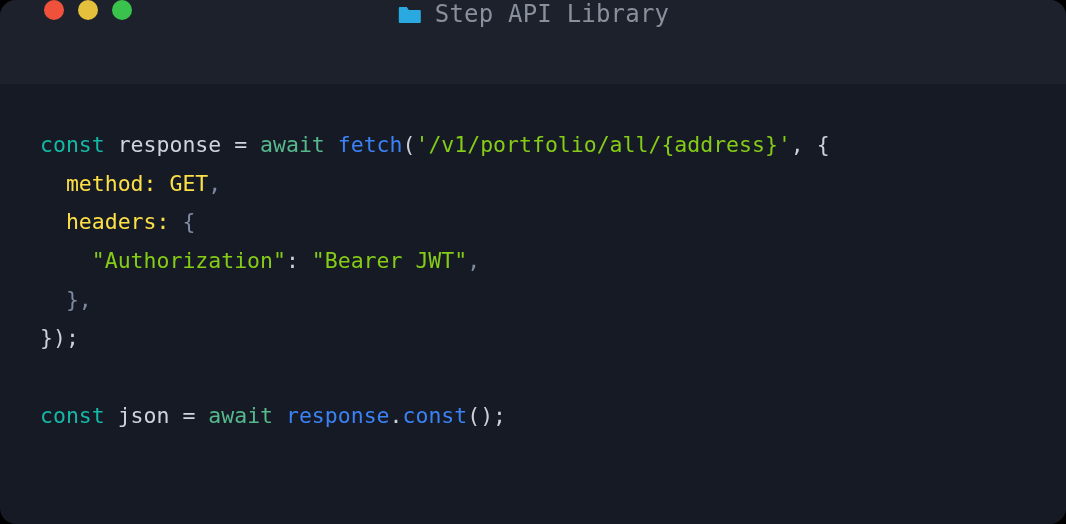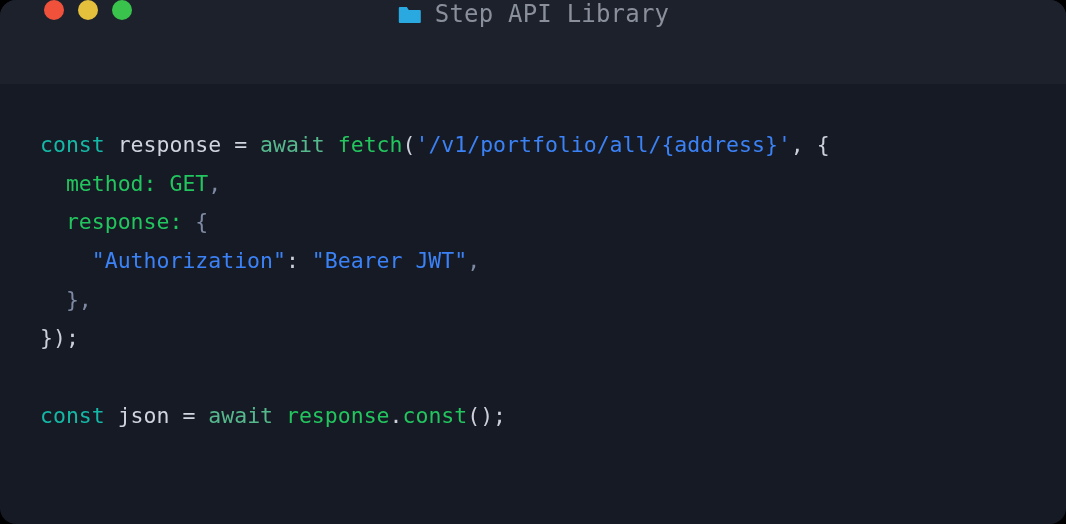--- a/index.html
+++ b/index.html
@@ -63,23 +63,23 @@
       padding: 42px 40px 0 40px;
       font-size: 21.5px;
       line-height: 1.8;
       color: #cbd0db;
       white-space: pre;
     }
     .tok-kw { color: #14b8a6; }
     .tok-var { color: #cfd4df; }
     .tok-op { color: #cfd4df; }
     .tok-await { color: #56b88d; }
-    .tok-fn { color: #22c55e; }
-    .tok-str { color: #3b82f6; }
-    .tok-prop { color: #22c55e; }
+    .tok-fn { color: #3b82f6; }
+    .tok-str { color: #84cc16; }
+    .tok-prop { color: #fde047; }
     .tok-punc { color: #cbd0db; }
     .tok-punc-dim { color: #7e8aa3; }
   </style>
 </head>
 <body>
 
 <div class="window">
   <div class="titlebar">
     <div class="traffic-lights">
       <span class="dot red"></span>
@@ -91,19 +91,19 @@
         <svg viewBox="0 0 24 20" width="26" height="20">
           <path d="M2 3 h7 l2 3 h11 a1 1 0 0 1 1 1 v11 a1 1 0 0 1 -1 1 H2 a1 1 0 0 1 -1 -1 V4 a1 1 0 0 1 1 -1 z" fill="#2aa9e0"></path>
         </svg>
       </span>
       <span class="title-text">Step API Library</span>
     </div>
   </div>
 
   <div class="code-area"><span class="tok-kw">const</span><span class="tok-var"> response </span><span class="tok-op">= </span><span class="tok-await">await</span><span> </span><span class="tok-fn">fetch</span><span class="tok-punc">(</span><span class="tok-str">'/v1/portfolio/all/{address}'</span><span class="tok-punc">, {</span>
 <span>  </span><span class="tok-prop">method:</span><span> </span><span class="tok-prop">GET</span><span class="tok-punc-dim">,</span>
-<span>  </span><span class="tok-prop">response:</span><span> </span><span class="tok-punc-dim">{</span>
+<span>  </span><span class="tok-prop">headers:</span><span> </span><span class="tok-punc-dim">{</span>
 <span>    </span><span class="tok-str">"Authorization"</span><span class="tok-punc">: </span><span class="tok-str">"Bearer JWT"</span><span class="tok-punc-dim">,</span>
 <span>  </span><span class="tok-punc-dim">},</span>
 <span class="tok-punc">});</span>
 
 <span class="tok-kw">const</span><span class="tok-var"> json </span><span class="tok-op">= </span><span class="tok-await">await</span><span> </span><span class="tok-fn">response</span><span class="tok-punc">.</span><span class="tok-fn">const</span><span class="tok-punc">();</span></div>
 </div>
 
 </body></html>

